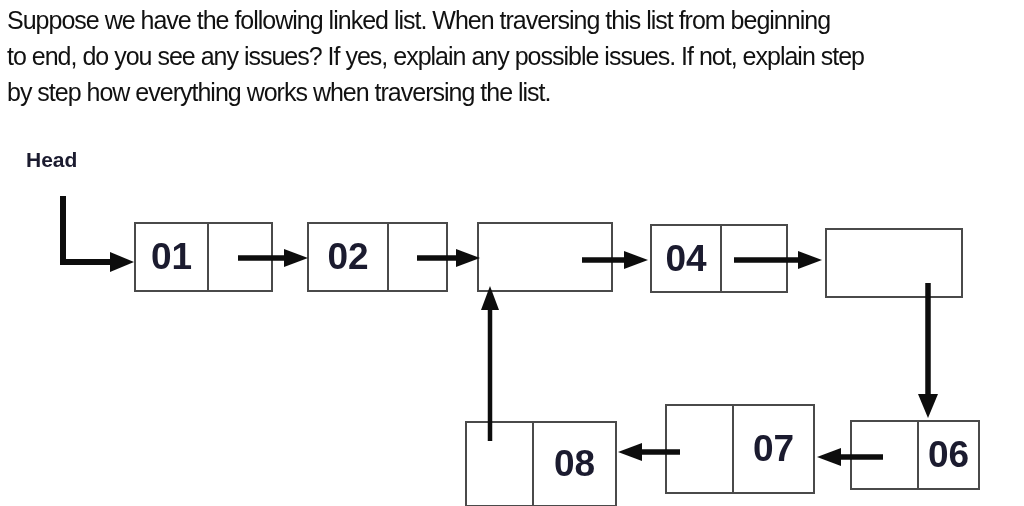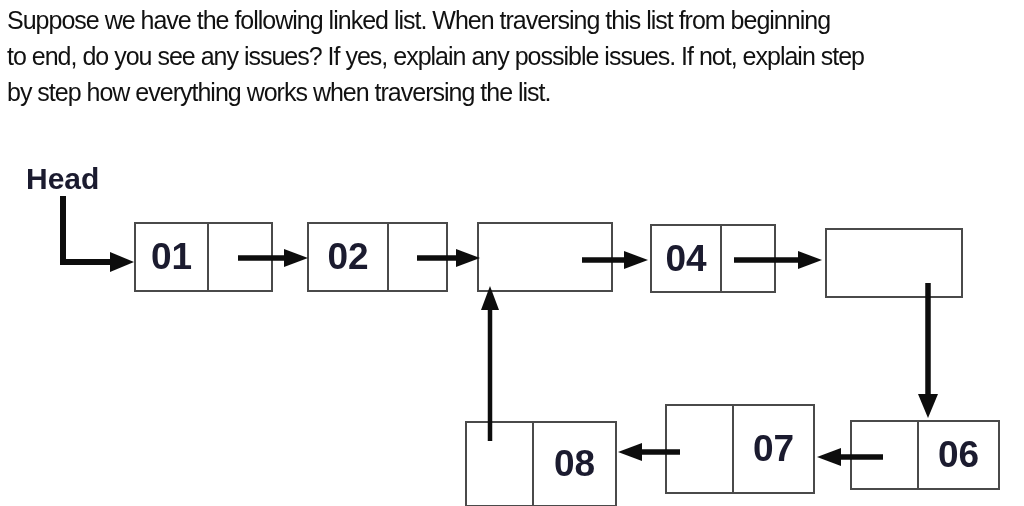--- a/index.html
+++ b/index.html
@@ -7,43 +7,43 @@
     position:relative;width:1024px;height:506px;background:#ffffff;
     overflow:hidden;font-family:"Liberation Sans",sans-serif;
   }
   .question{
     position:absolute;left:7px;top:2px;width:1014px;
     font-size:25px;line-height:36px;letter-spacing:-1px;color:#111111;
   }
   .qline{white-space:nowrap;}
   .head-label{
     position:absolute;left:26px;top:148px;
-    font-size:30px;font-weight:bold;color:#1b1b2f;letter-spacing:0;margin-top:14px;
+    font-size:21px;font-weight:bold;color:#1b1b2f;letter-spacing:0;
   }
   .node{
     position:absolute;display:flex;box-sizing:border-box;
     border:2px solid #4a4a4a;background:#ffffff;text-align:right;
   }
   .cell{box-sizing:border-box;height:100%;display:flex;align-items:center;justify-content:center;}
   .cell.first{border-right:2px solid #4a4a4a;}
   .cell.rest{flex:1;}
   .val{
     font-weight:bold;font-size:37px;color:#1b1b2f;
     font-family:"Liberation Sans",sans-serif;
   }
   
   #n01{left:134px;top:222px;width:139px;height:70px}  #n01 .first{width:73px}
   #n02{left:307px;top:222px;width:141px;height:70px}  #n02 .first{width:80px}
   #n03{left:477px;top:222px;width:136px;height:70px}  #n03 .first{width:71px}
-  #n04{left:650px;top:224px;width:126px;height:69px}  #n04 .first{width:70px}
+  #n04{left:650px;top:224px;width:138px;height:69px}  #n04 .first{width:70px}
   #n05{left:825px;top:228px;width:138px;height:70px}  #n05 .first{width:72px}
   
   #n08{left:465px;top:421px;width:152px;height:86px}  #n08 .first{width:67px}
   #n07{left:665px;top:404px;width:150px;height:90px}  #n07 .first{width:67px}
-  #n06{left:850px;top:420px;width:150px;height:70px}  #n06 .first{width:67px}
+  #n06{left:850px;top:420px;width:130px;height:70px}  #n06 .first{width:67px}
   .arrows{position:absolute;left:0;top:0;width:1024px;height:506px;pointer-events:none;}
   .arrows line, .arrows polyline{stroke:#0d0d0d;fill:none;}
   .arrows polygon{fill:#0d0d0d;stroke:none;}
 </style>
 </head>
 <body>
 
 <div class="page">
 
   <div class="question">

